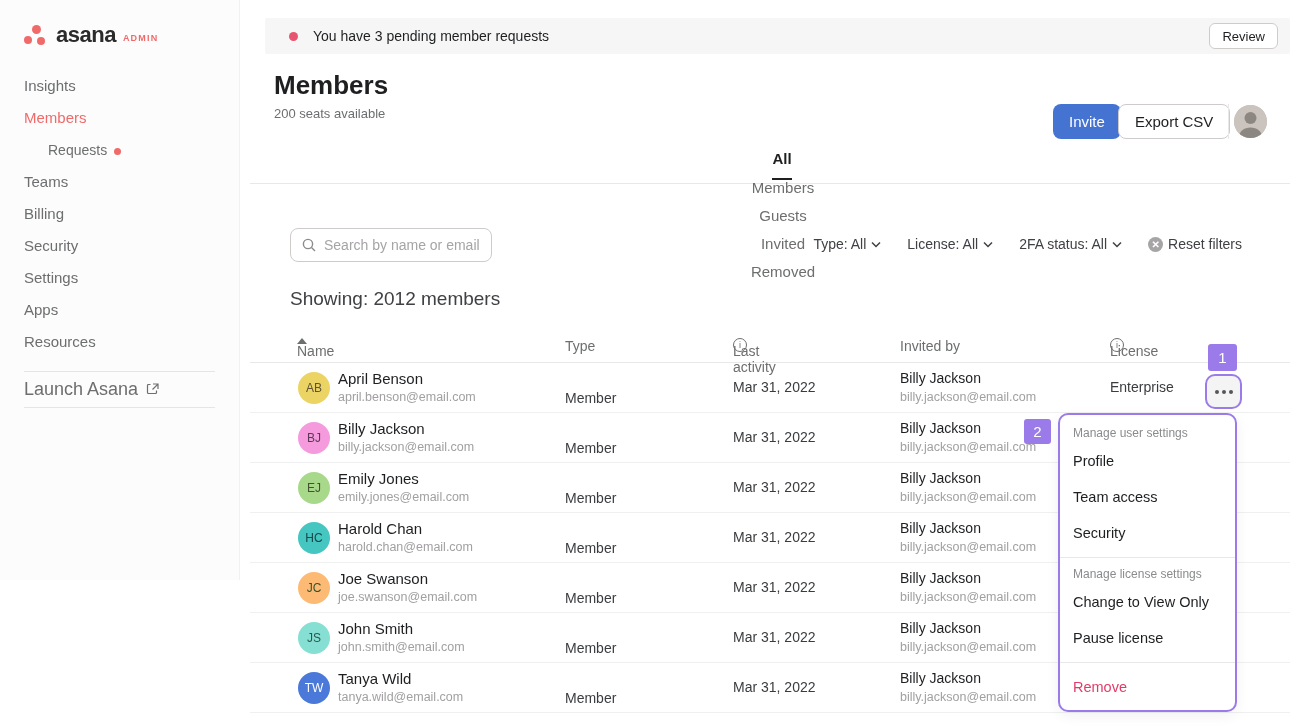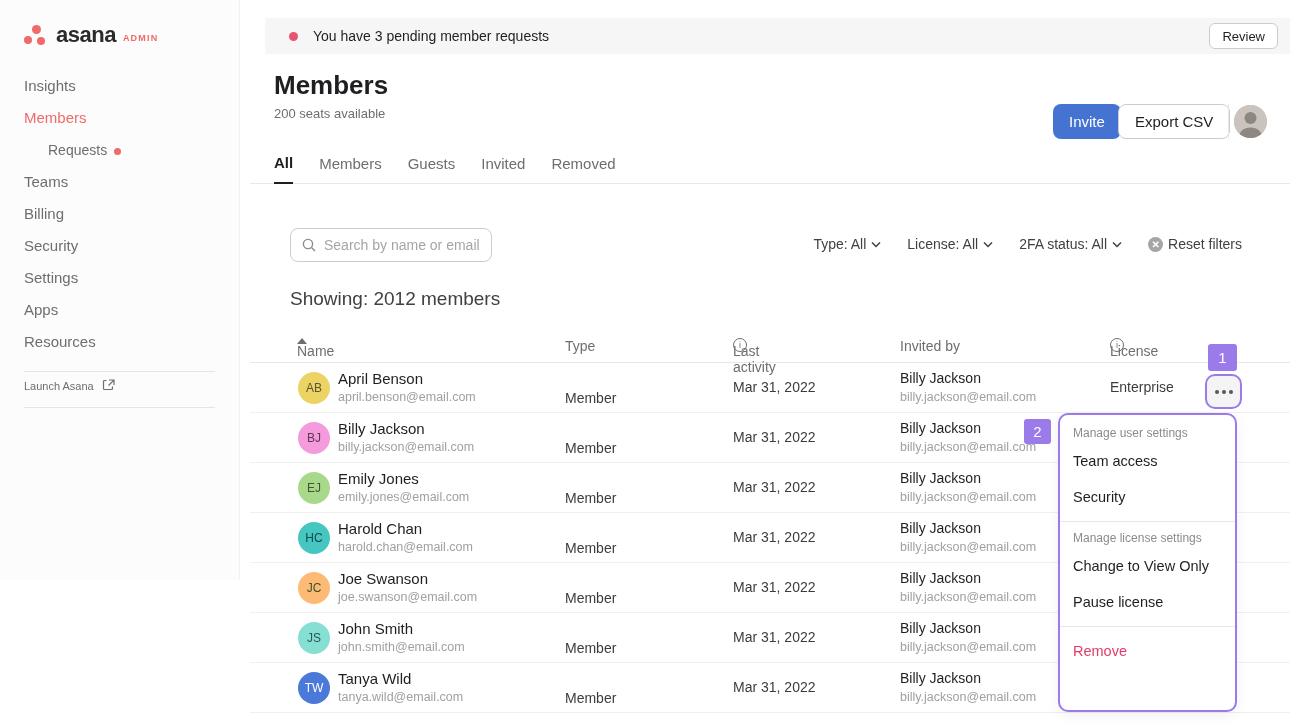--- a/index.html
+++ b/index.html
@@ -16,38 +16,38 @@
   .logo-dots .d2 { width:8px; height:8px; left:0; top:11px; }
   .logo-dots .d3 { width:8px; height:8px; left:13px; top:12px; }
   .logo-brand { font-size:22px; font-weight:bold; color:#2b2b2b; letter-spacing:-0.5px; }
   .logo-admin { font-size:9px; font-weight:bold; color:#f06a6a; letter-spacing:1.2px; margin-left:7px; margin-top:6px; }
   .nav { position:absolute; top:70px; left:0; right:0; }
   .nav-item { height:32px; line-height:32px; padding-left:24px; font-size:15px; color:#6d6e6f; cursor:pointer; white-space:nowrap; }
   .nav-item.active { color:#f06a6a; }
   .nav-item.indent { padding-left:48px; font-size:14px; }
   .nav-dot { display:inline-block; width:7px; height:7px; border-radius:50%; background:#f06a6a; margin-left:7px; vertical-align:middle; }
   .side-divider { position:absolute; left:24px; right:24px; height:0; border-top:1px solid #e5e5e5; }
-  .launch { position:absolute; left:24px; top:379px; font-size:11px; color:#6d6e6f; display:flex; align-items:center; gap:8px; cursor:pointer; }
+  .launch { position:absolute; left:24px; top:379px; font-size:18px; color:#6d6e6f; display:flex; align-items:center; gap:8px; cursor:pointer; }
 
   
   .banner { position:absolute; left:265px; top:18px; width:1025px; height:36px; background:#f6f6f6; border-radius:2px; display:flex; align-items:center; }
   .banner-dot { width:9px; height:9px; border-radius:50%; background:#e8536f; margin-left:24px; }
   .banner-text { font-size:14px; color:#1e1f21; margin-left:15px; }
   .review-btn { position:absolute; right:12px; top:5px; height:26px; padding:0 12px; background:#fff; border:1px solid #cfcbcb; border-radius:6px; font-size:13px; color:#1e1f21; font-family:inherit; cursor:pointer; }
 
   
   .page-title { position:absolute; left:274px; top:70px; font-size:26px; font-weight:bold; color:#1e1f21; }
   .page-subtitle { position:absolute; left:274px; top:106px; font-size:13px; color:#6d6e6f; }
   .invite-btn { position:absolute; left:1053px; top:104px; height:35px; padding:0 16px; background:#4573d2; color:#fff; border:none; border-radius:8px; font-size:15px; font-family:inherit; cursor:pointer; }
   .export-btn { position:absolute; left:1118px; top:104px; height:35px; padding:0 16px; background:#fff; color:#1e1f21; border:1px solid #cfcbcb; border-radius:8px; font-size:15px; font-family:inherit; cursor:pointer; }
   .header-vline { position:absolute; left:1228px; top:104px; width:1px; height:35px; background:#e8e8e8; }
   .user-avatar { position:absolute; left:1234px; top:105px; width:33px; height:33px; border-radius:50%; background:#c9c2bd; overflow:hidden; cursor:pointer; }
 
   
-  .tabs { position:absolute; left:250px; top:150px; width:1040px; height:34px; border-bottom:1px solid #e8e8e8; display:flex; align-items:flex-end; }
+  .tabs { position:absolute; left:250px; top:150px; width:1040px; height:34px; border-bottom:1px solid #e8e8e8; display:flex; align-items:center;flex-direction:column; }
   .tab { margin-left:26px; padding-bottom:11px; font-size:15px; color:#6d6e6f; cursor:pointer; }
   .tab:first-child { margin-left:24px; }
   .tab.active { color:#1e1f21; font-weight:bold; border-bottom:2px solid #1e1f21; margin-bottom:-1px; }
 
   
   .search-box { position:absolute; left:290px; top:228px; width:202px; height:34px; border:1px solid #cfcbcb; border-radius:8px; background:#fff; display:flex; align-items:center; }
   .search-box svg { margin-left:11px; flex:0 0 auto; }
   .search-box input { border:none; outline:none; background:transparent; font-size:14px; font-family:inherit; color:#737373; margin-left:8px; width:160px; }
   .search-box input::placeholder { color:#a6a4a6; }
   .filters { position:absolute; top:236px; right:58px; display:flex; align-items:center; gap:26px; }
@@ -271,20 +271,21 @@
   <div class="badge badge-1">1</div>
   <div class="ellipsis-btn">
       <i></i>
       <i></i>
       <i></i>
     </div>
 
   <div class="badge badge-2">2</div>
   <div class="menu">
     <div class="menu-header">Manage user settings</div>
+    <div class="menu-item">Profile</div>
     <div class="menu-item">Team access</div>
     <div class="menu-item">Security</div>
     <div class="menu-divider"></div>
     <div class="menu-header">Manage license settings</div>
     <div class="menu-item">Change to View Only</div>
     <div class="menu-item">Pause license</div>
     <div class="menu-divider"></div>
     <div class="menu-item danger">Remove</div>
   </div>
 

